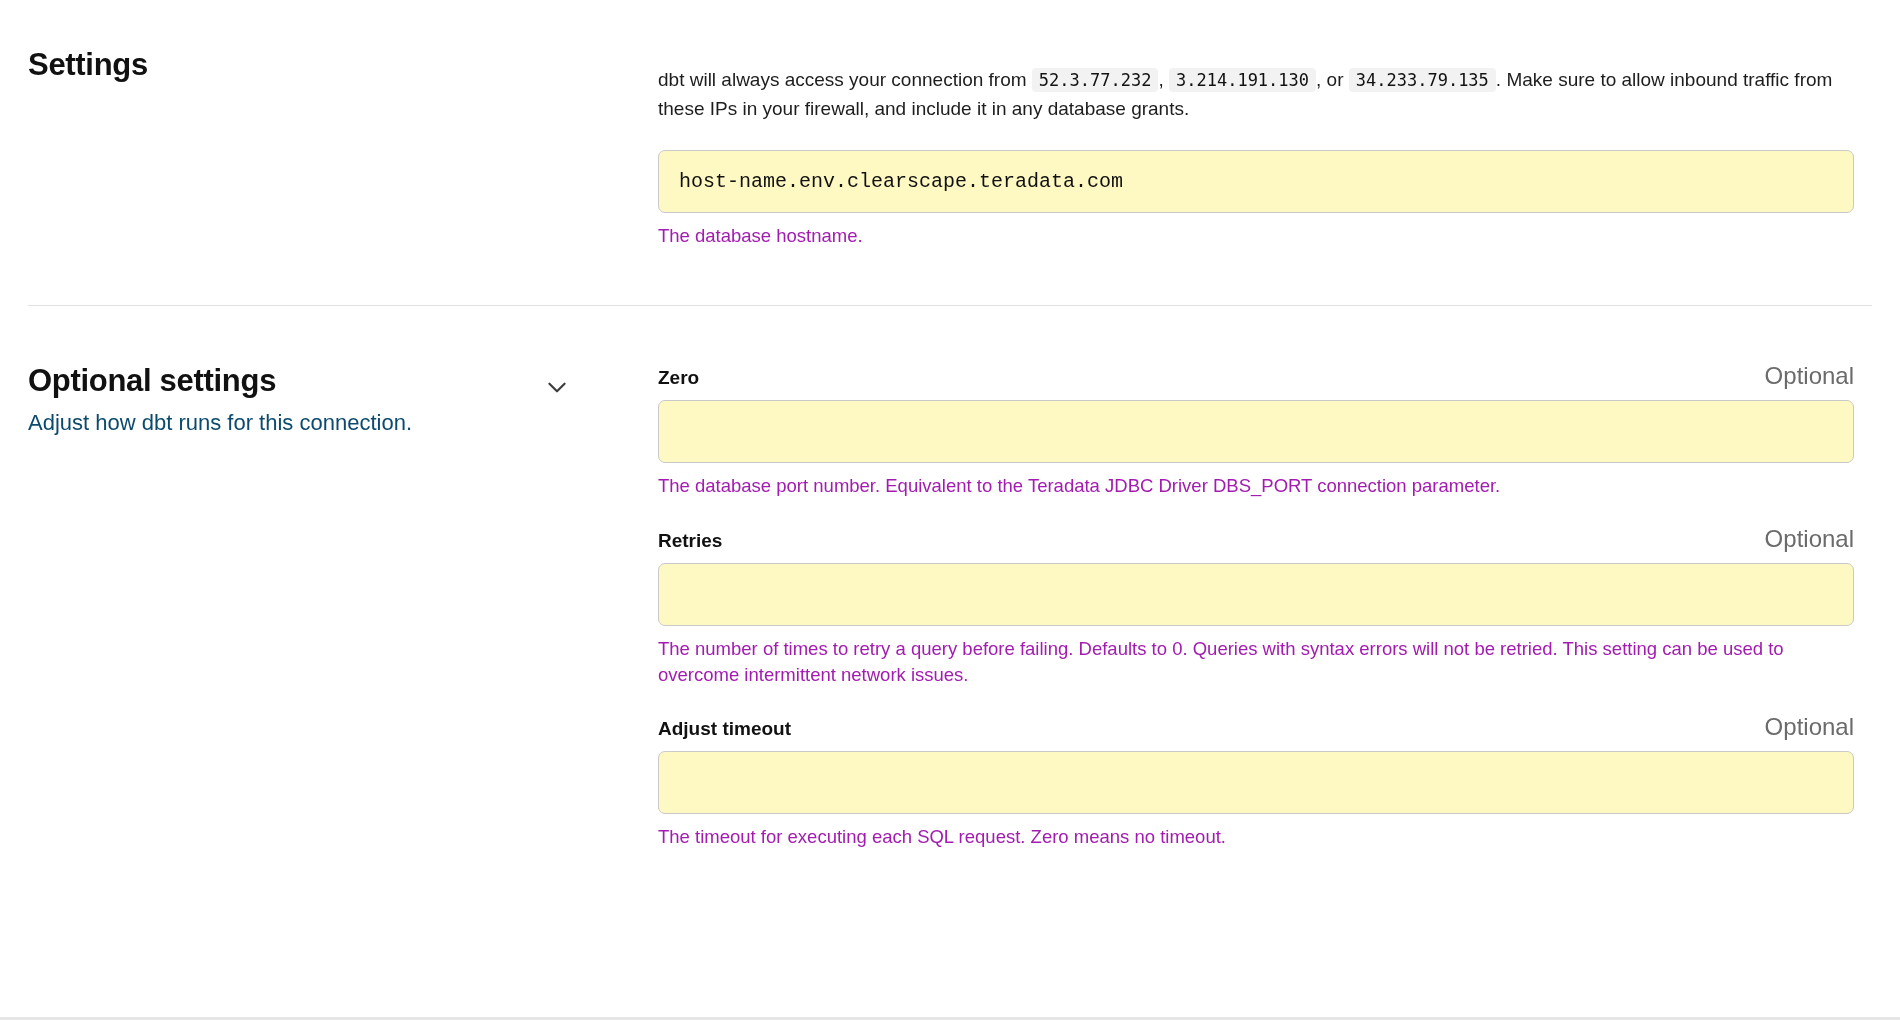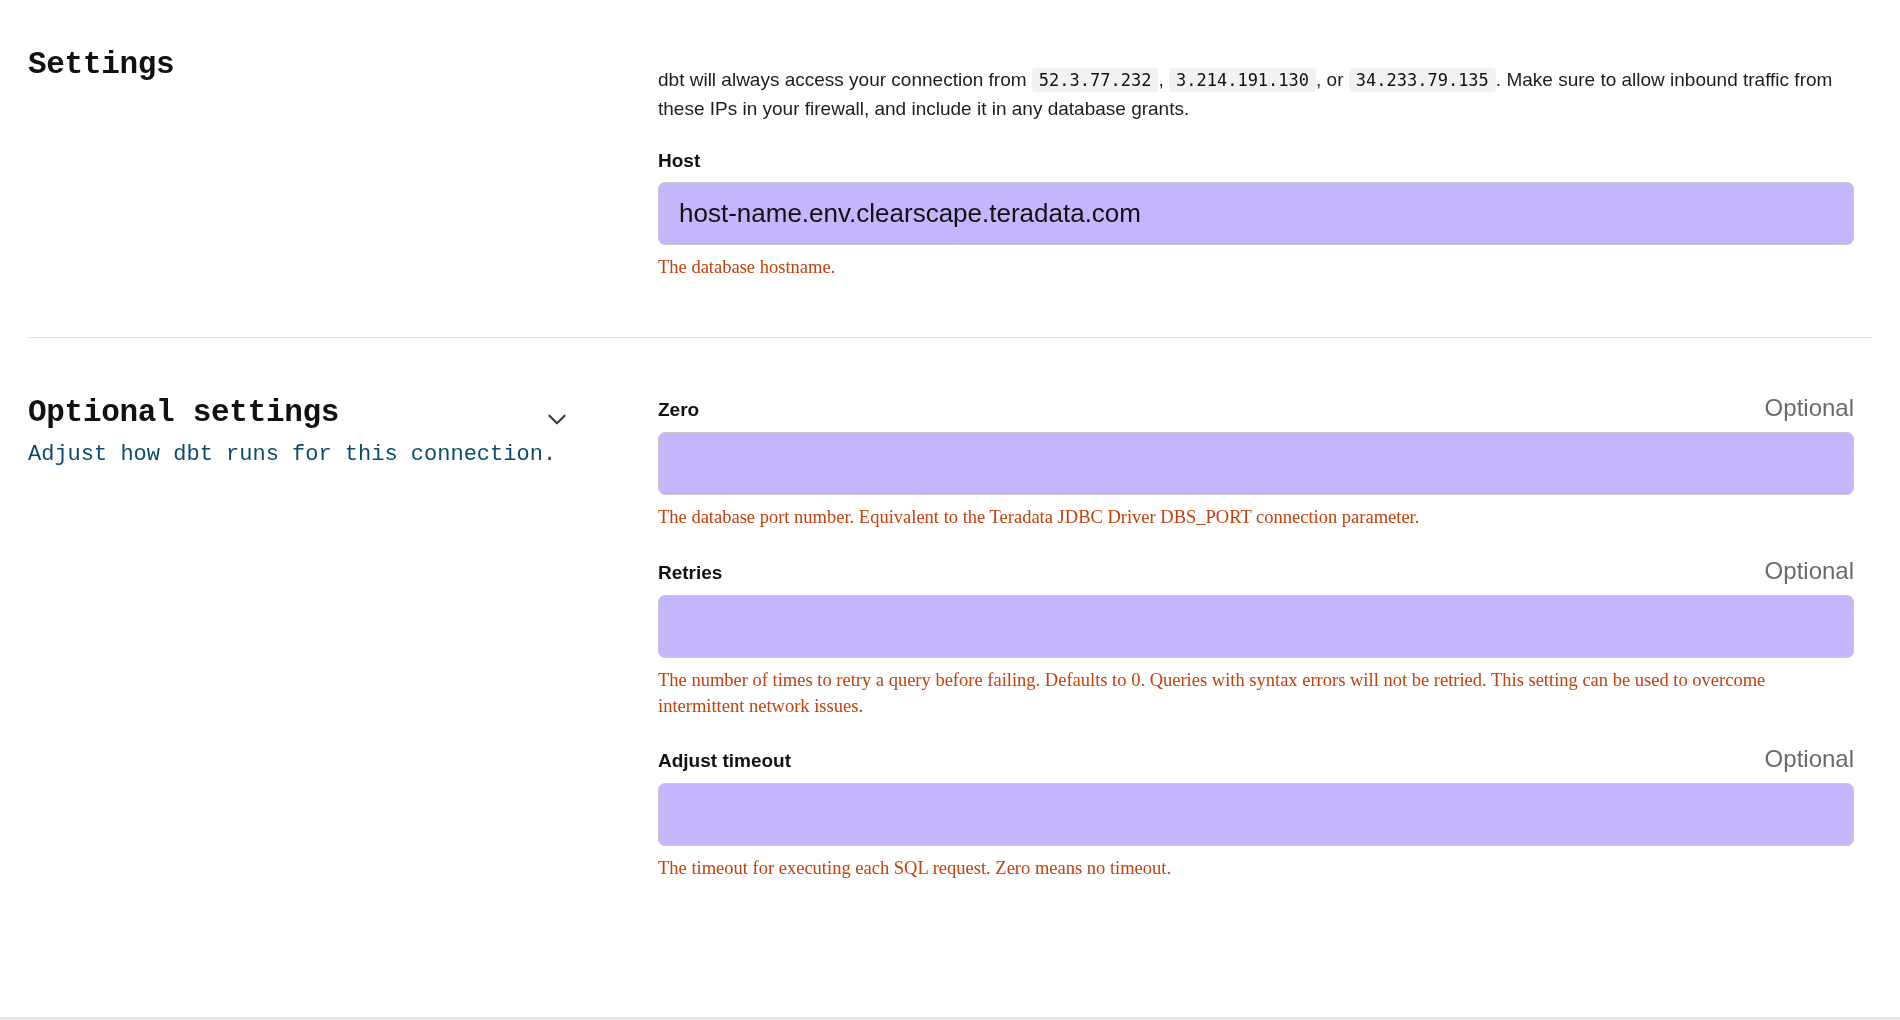--- a/index.html
+++ b/index.html
@@ -25,21 +25,20 @@
   .section {
     display: flex;
     align-items: flex-start;
     width: 100%;
   }
   .section-left {
     width: 630px;
     flex: 0 0 630px;
     padding-right: 30px;
     position: relative;
-    font-family: Liberation Mono, monospace;
   }
   .section-right {
     flex: 1 1 auto;
     padding-right: 18px;
   }
 
   .section-title {
     font-size: 31px;
     font-weight: 700;
     letter-spacing: -0.3px;
@@ -90,35 +89,34 @@
     color: #6b6b6b;
     font-weight: 400;
   }
   .text-input {
     display: block;
     width: 100%;
     height: 63px;
     margin-top: 10px;
     border: 1.5px solid #c9c9c9;
     border-radius: 7px;
-    background: #c4b5fd;
-    font-family: Liberation Sans, sans-serif;
-    font-size: 26px;
+    background: #fef9c3;
+    font-family: Liberation Mono, monospace;
+    font-size: 20px;
     color: #111;
     padding: 0 20px;
     outline: none;
   }
   .text-input::placeholder { color: #6b6b6b; }
   .field-help {
     font-size: 18.5px;
-    color: #c2410c;
+    color: #a21caf;
     margin-top: 10px;
     line-height: 1.4;
     max-width: 1230px;
-    font-family: Liberation Serif, serif;
   }
 
   
   .divider {
     height: 1px;
     background: #e2e2e2;
     margin: 56px 0 0 0;
     width: 100%;
   }
 
@@ -156,23 +154,20 @@
     <div class="section-right">
 
       <p class="intro-text">
         <span>dbt will always access your connection from</span>
         <span class="ip-chip">52.3.77.232</span><span>,</span>
         <span class="ip-chip">3.214.191.130</span><span>, or</span>
         <span class="ip-chip">34.233.79.135</span><span>. Make sure to allow inbound traffic from these IPs in your firewall, and include it in any database grants.</span>
       </p>
 
       <div class="field">
-        <div class="field-head">
-          <span class="field-label">Host</span>
-        </div>
         <input class="text-input" type="text" value="host-name.env.clearscape.teradata.com" style="">
         <div class="field-help">The database hostname.</div>
       </div>
 
     </div>
   </div>
 
   <div class="divider"></div>
 
   <div class="section" id="optional-section">

